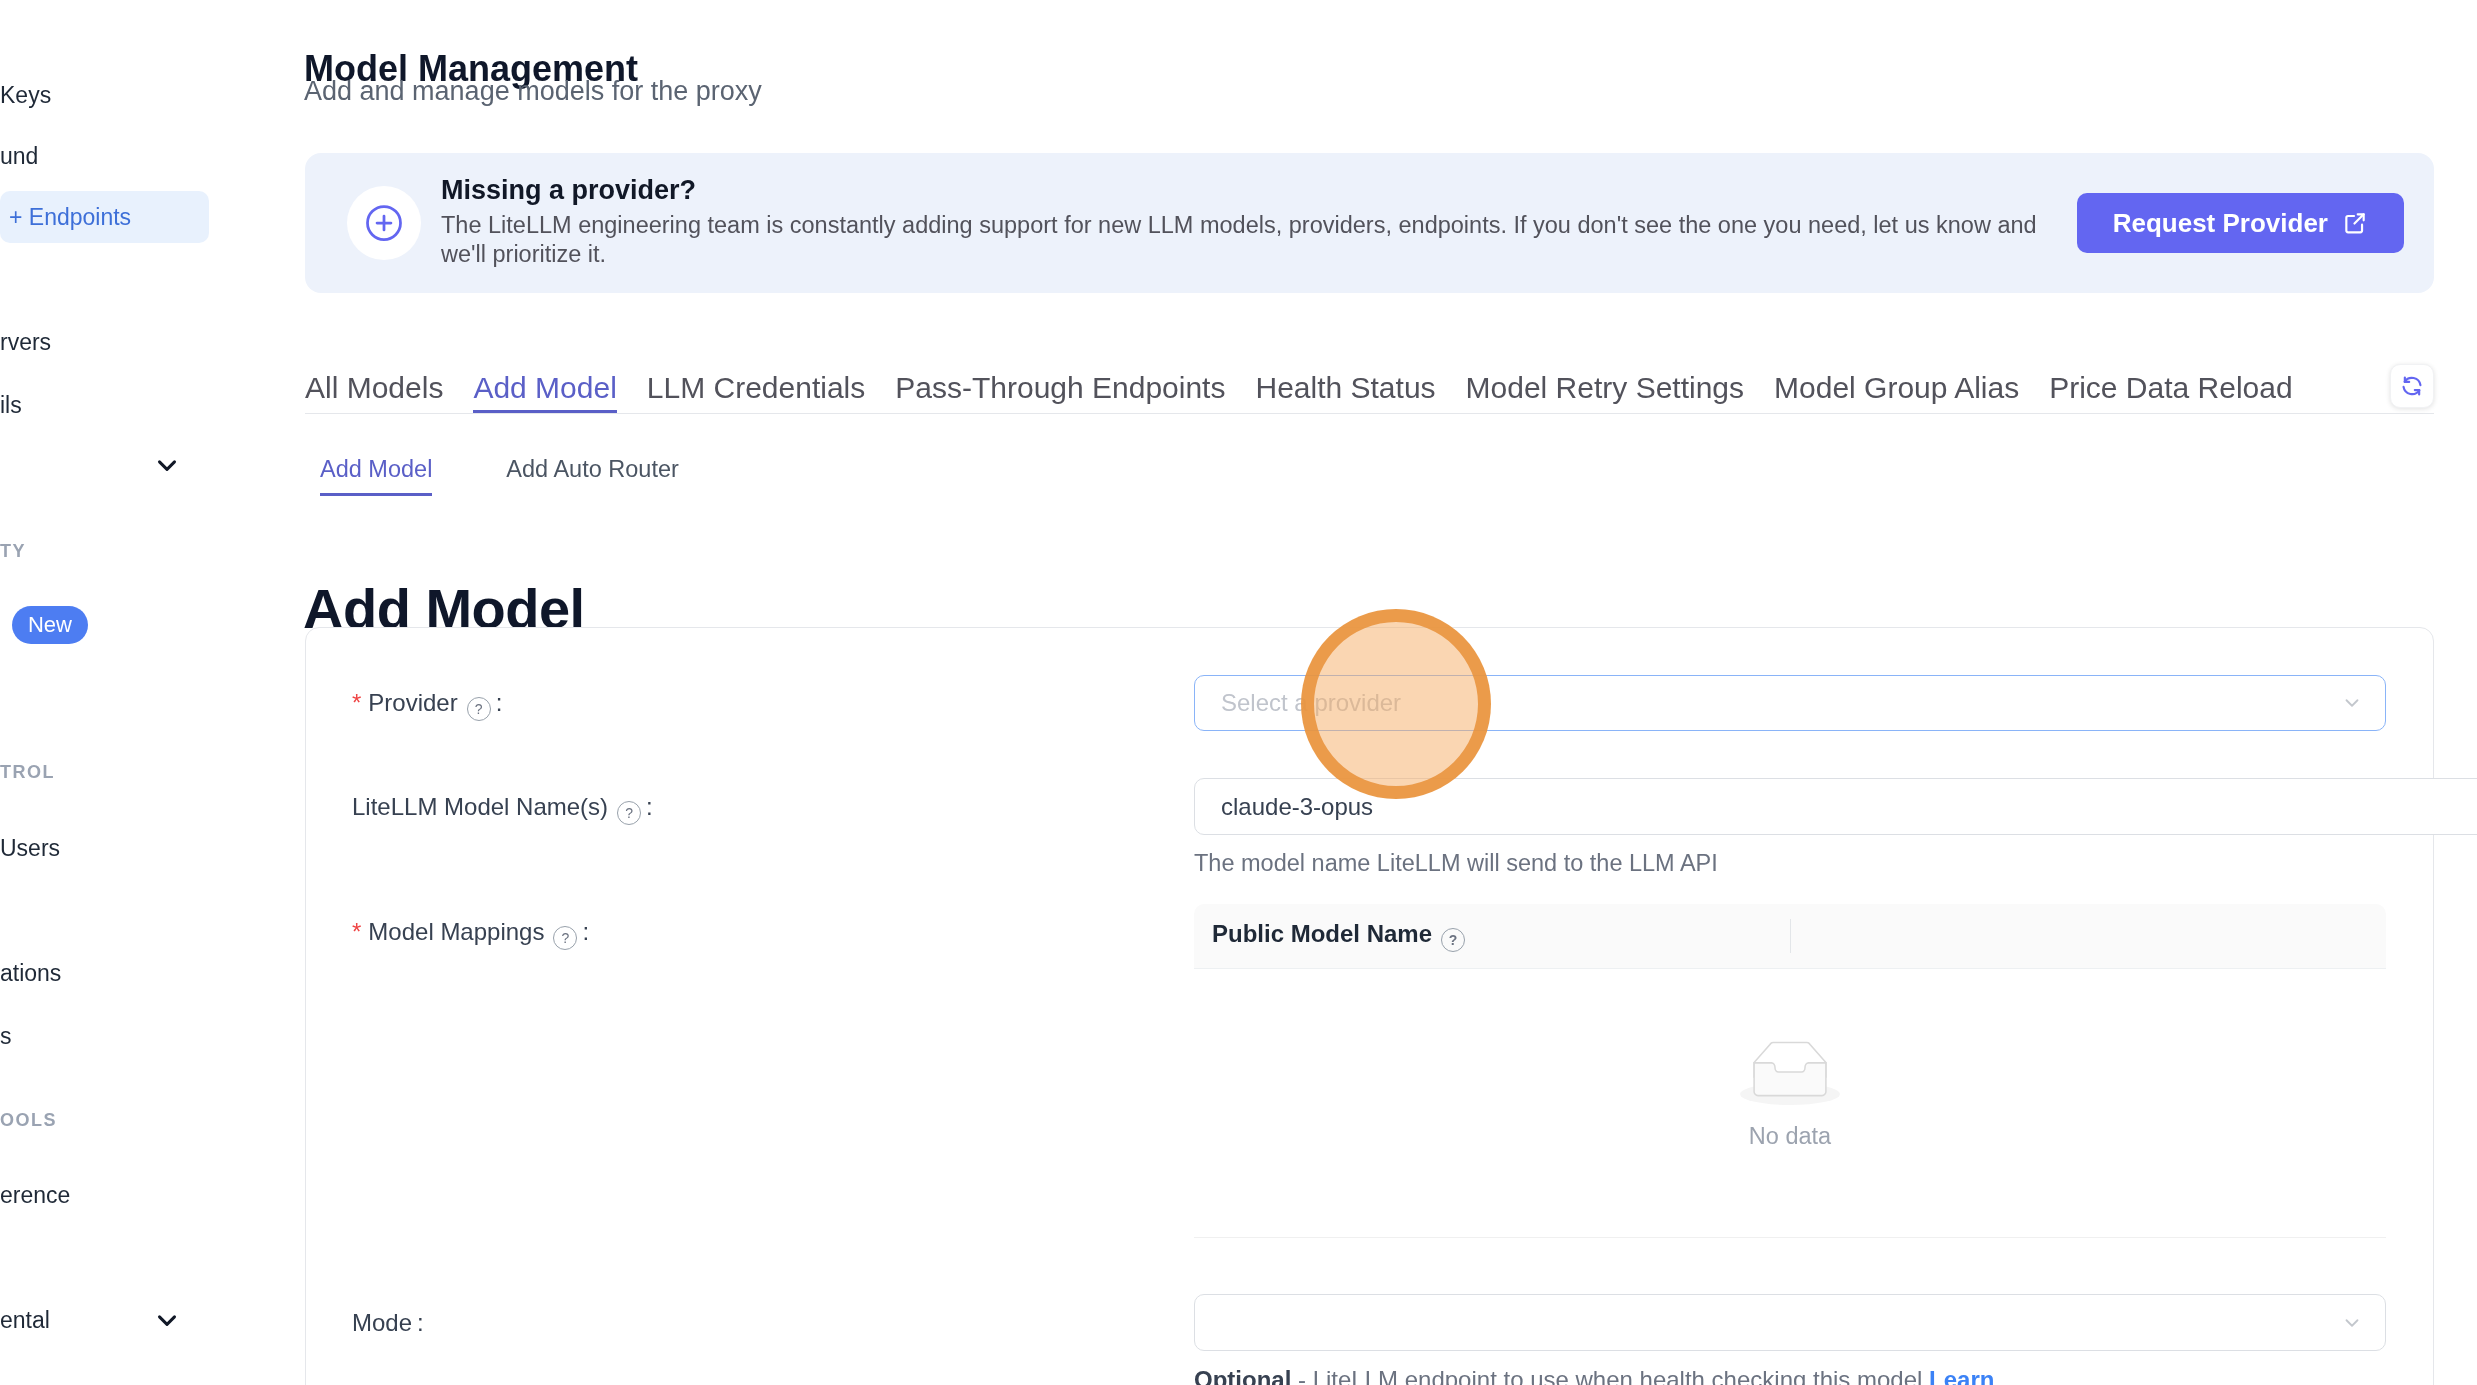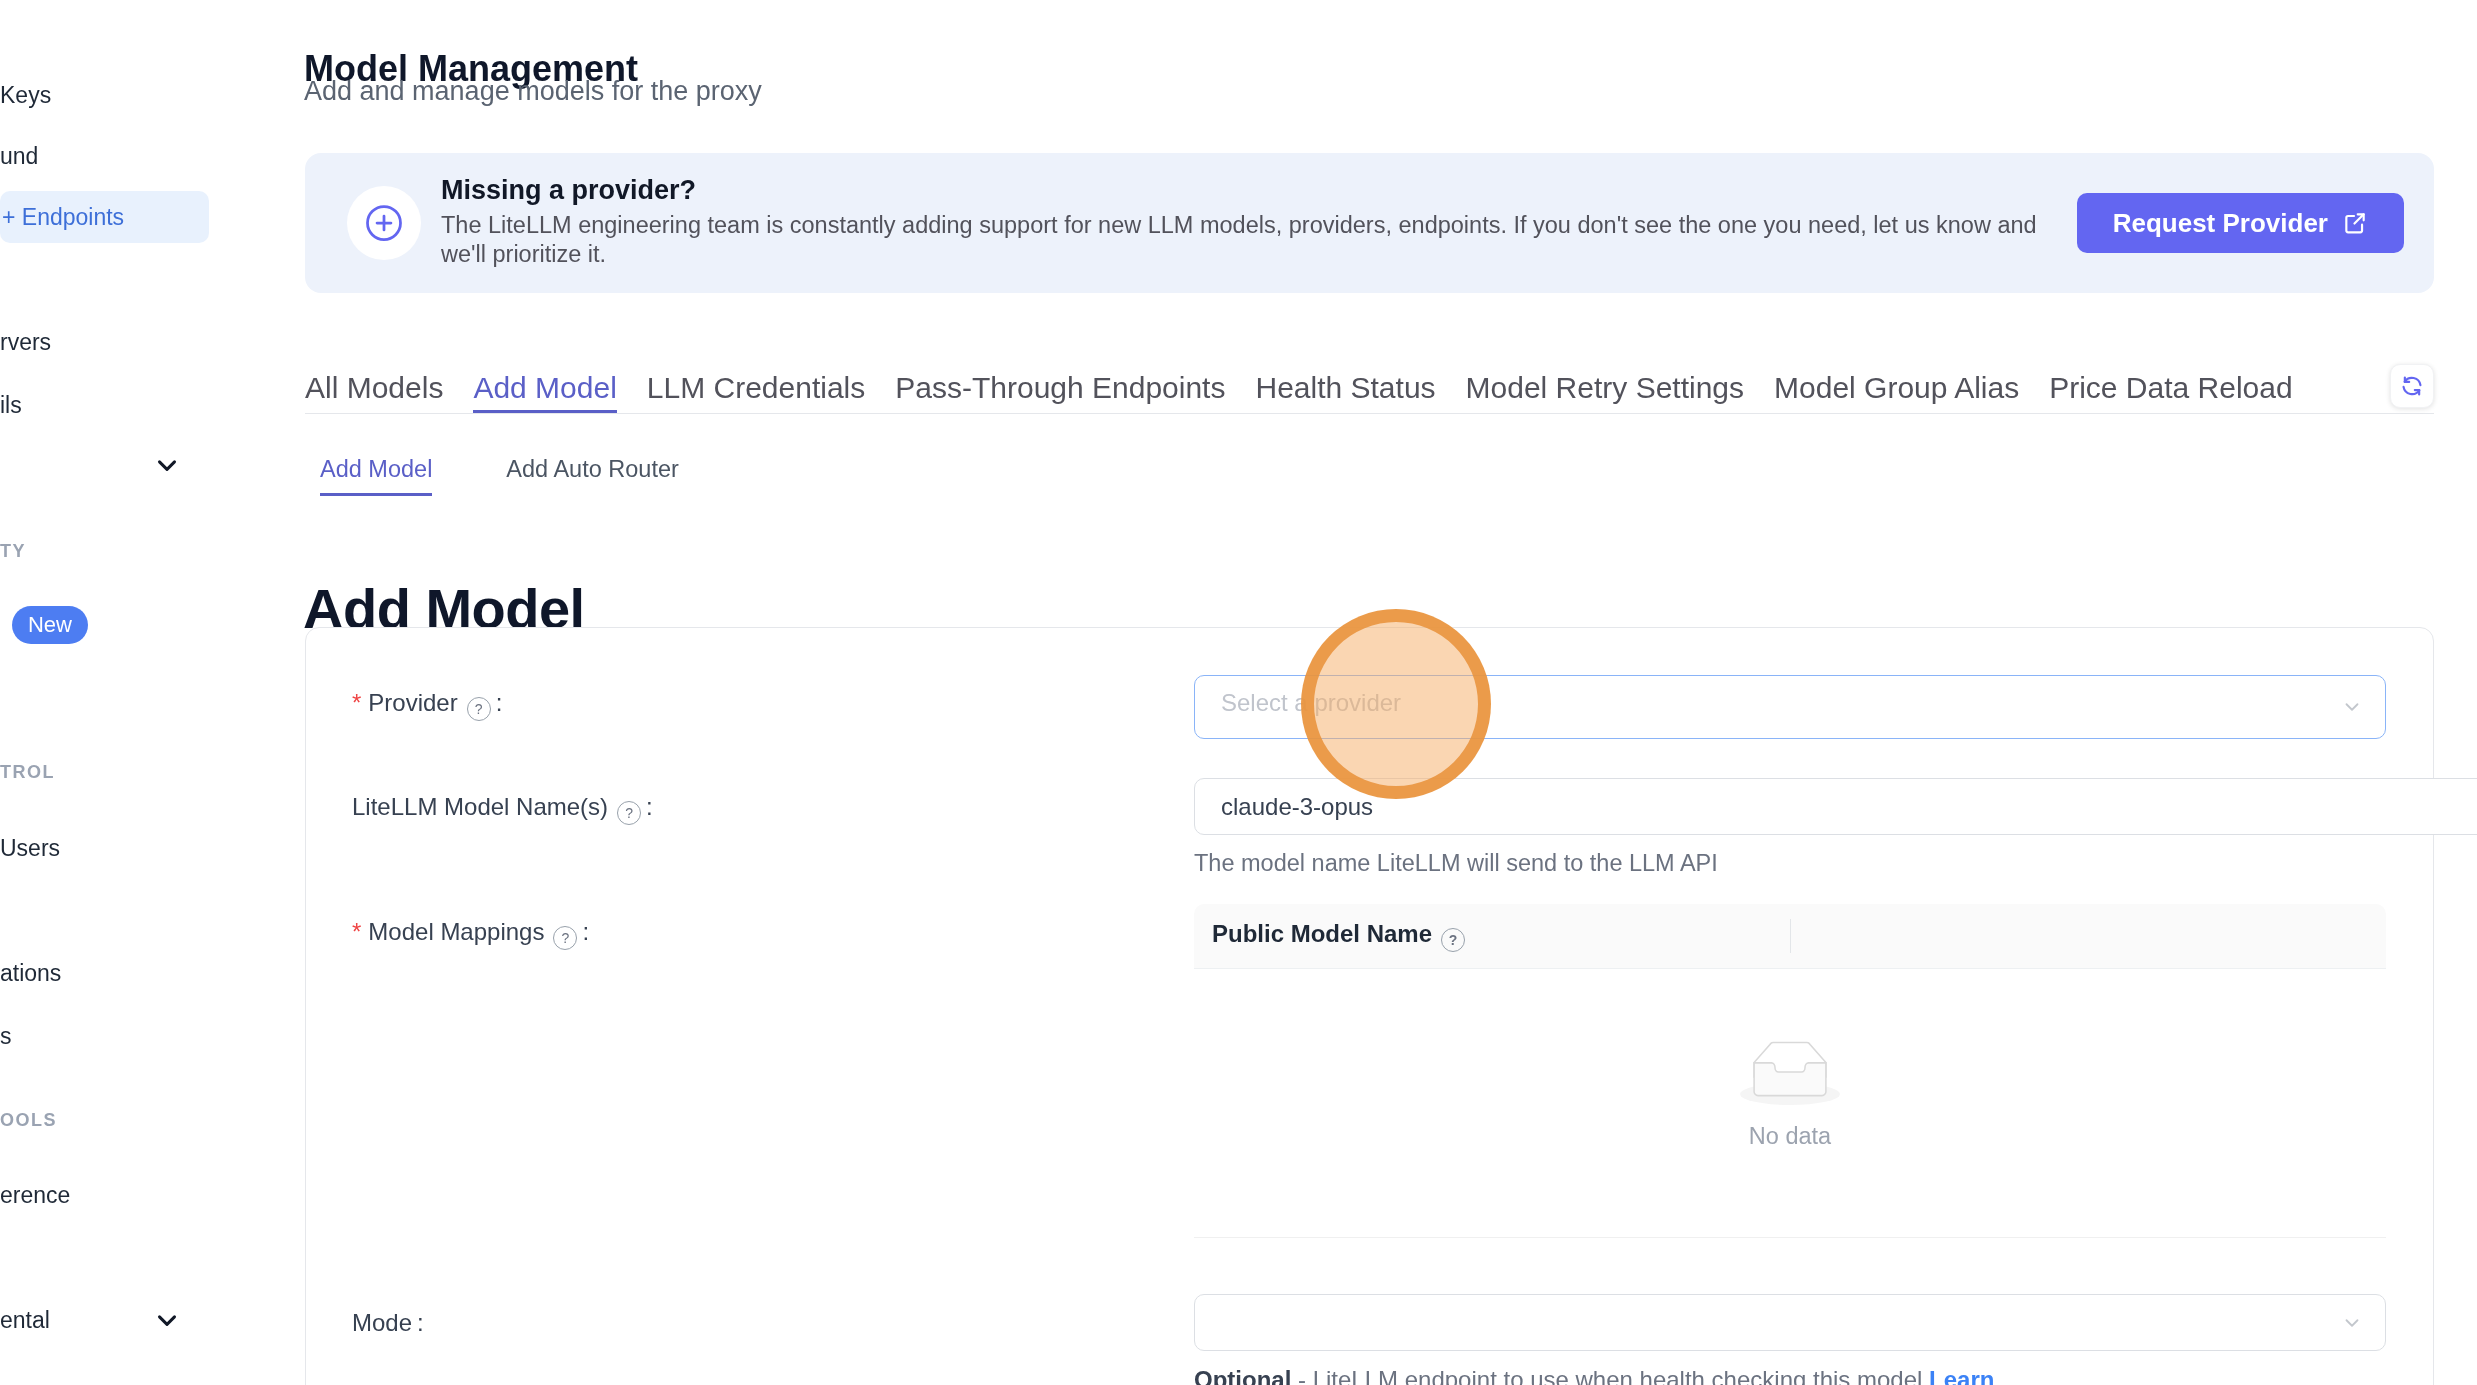--- a/index.html
+++ b/index.html
@@ -5,21 +5,21 @@
   html,body{margin:0;padding:0;background:#fff;}
   #app{position:relative;width:2477px;height:1385px;overflow:hidden;
        font-family:"Liberation Sans",sans-serif;color:#111827;background:#fff;}
 
   
   .side-item{position:absolute;left:0;height:30px;line-height:30px;font-size:23px;color:#1f2937;white-space:nowrap;cursor:pointer;}
   .side-section{position:absolute;left:0;height:22px;line-height:22px;font-size:18px;font-weight:700;
                 letter-spacing:1.5px;color:#9aa3b2;white-space:nowrap;}
   .side-pill{position:absolute;left:0;top:191px;width:209px;height:52px;line-height:52px;
              background:#e8f1fd;border-radius:10px;color:#3d6fd8;font-size:23px;font-weight:500;
-             padding-left:2px;box-sizing:border-box;cursor:pointer;}
+             padding-left:9px;box-sizing:border-box;cursor:pointer;}
   .side-chevron{position:absolute;left:152px;width:30px;height:30px;color:#111827;cursor:pointer;}
   .new-badge{position:absolute;left:12px;top:606px;width:76px;height:38px;line-height:38px;border-radius:19px;
              background:#4d7df2;color:#fff;font-size:22px;font-weight:500;text-align:center;}
 
   
   .page-title{position:absolute;left:304px;top:24px;font-size:36px;font-weight:700;color:#0f172a;}
   .page-subtitle{position:absolute;left:304px;top:76px;font-size:27px;color:#5b6472;}
 
   
   .banner{position:absolute;left:305px;top:153px;width:2129px;height:140px;background:#edf2fb;border-radius:16px;}
@@ -50,21 +50,21 @@
   
   .card{position:absolute;left:305px;top:627px;width:2129px;height:800px;background:#fff;
         border:1px solid #e5e7eb;border-radius:14px;box-sizing:border-box;}
   .f-label{position:absolute;left:46px;height:30px;line-height:30px;font-size:24px;color:#374151;white-space:nowrap;}
   .req{color:#ef4444;margin-right:7px;font-size:24px;}
   .q-icon{display:inline-flex;align-items:center;justify-content:center;width:22px;height:22px;margin-left:9px;
           border:1.3px solid #98a1ab;border-radius:50%;font-size:14px;color:#6b7280;vertical-align:-3px;cursor:pointer;}
   .colon{margin-left:5px;}
 
   .sel{position:absolute;left:888px;width:1192px;background:#fff;border-radius:10px;box-sizing:border-box;cursor:pointer;}
-  .provider-sel{top:47px;height:64px;border:1px solid #8ab4f8;}
+  .provider-sel{top:47px;height:56px;border:1px solid #8ab4f8;}
   .mode-sel{top:666px;height:57px;border:1px solid #dcdfe4;}
   .sel .ph{position:absolute;left:26px;top:0;line-height:54px;font-size:24px;color:#c0c4cc;}
   .sel .chev{position:absolute;right:22px;top:50%;margin-top:-11px;color:#c3c7cd;}
 
   .model-input{position:absolute;left:888px;top:150px;width:1404px;height:57px;border:1px solid #dcdfe4;border-radius:10px;
                box-sizing:border-box;padding:0 26px;font-size:24px;color:#374151;font-family:inherit;outline:none;background:#fff;}
   .model-helper{position:absolute;left:888px;top:222px;font-size:23.5px;color:#6b7280;}
 
   .map-table{position:absolute;left:888px;top:276px;width:1192px;border-radius:10px 10px 0 0;}
   .map-head{position:relative;display:flex;height:64px;background:#fafafa;border-bottom:1px solid #edf0f2;

